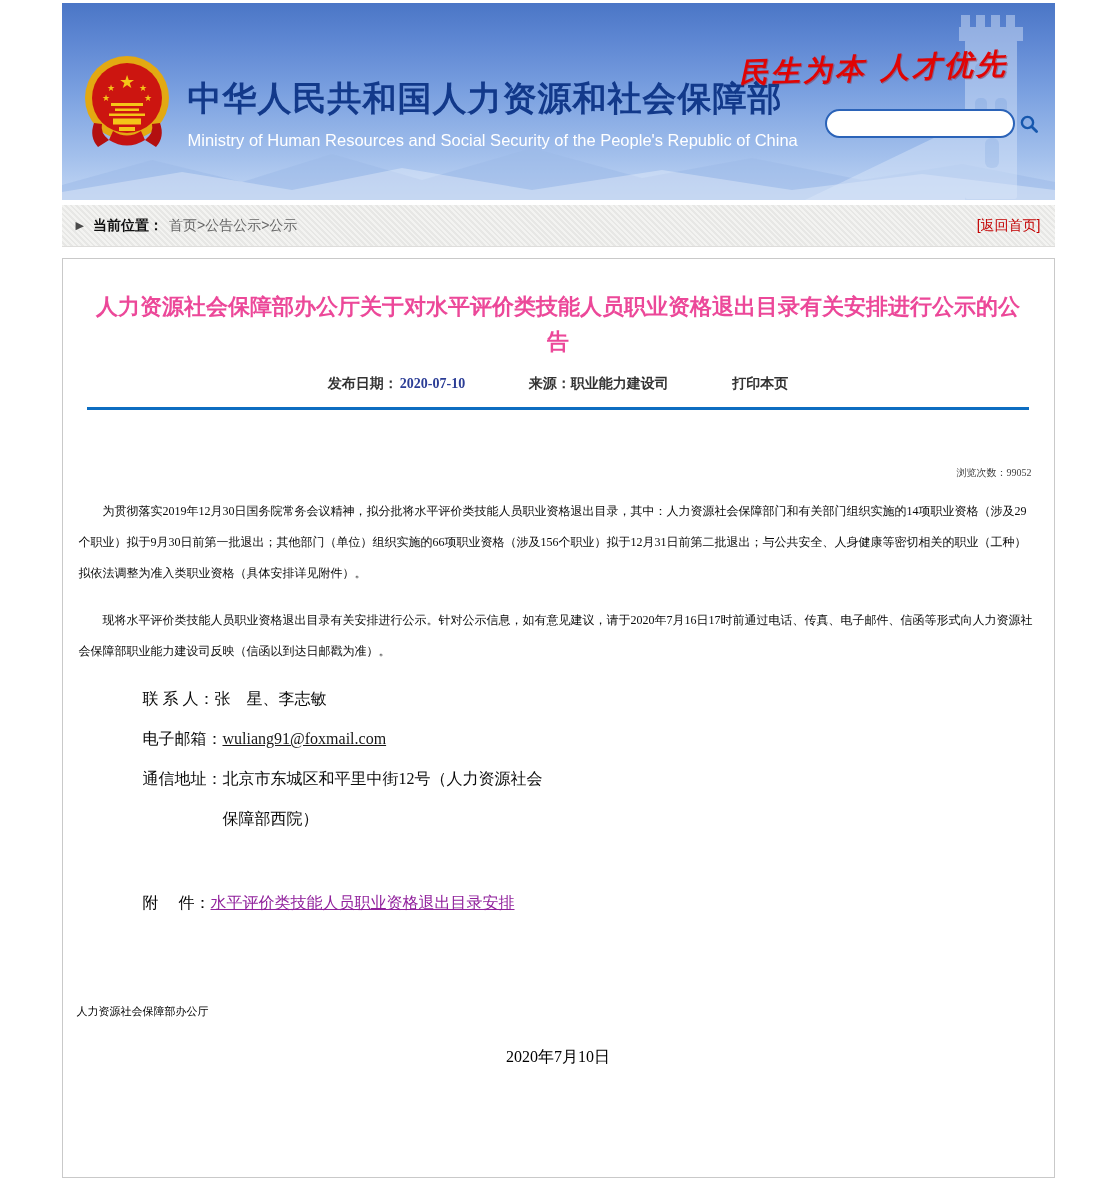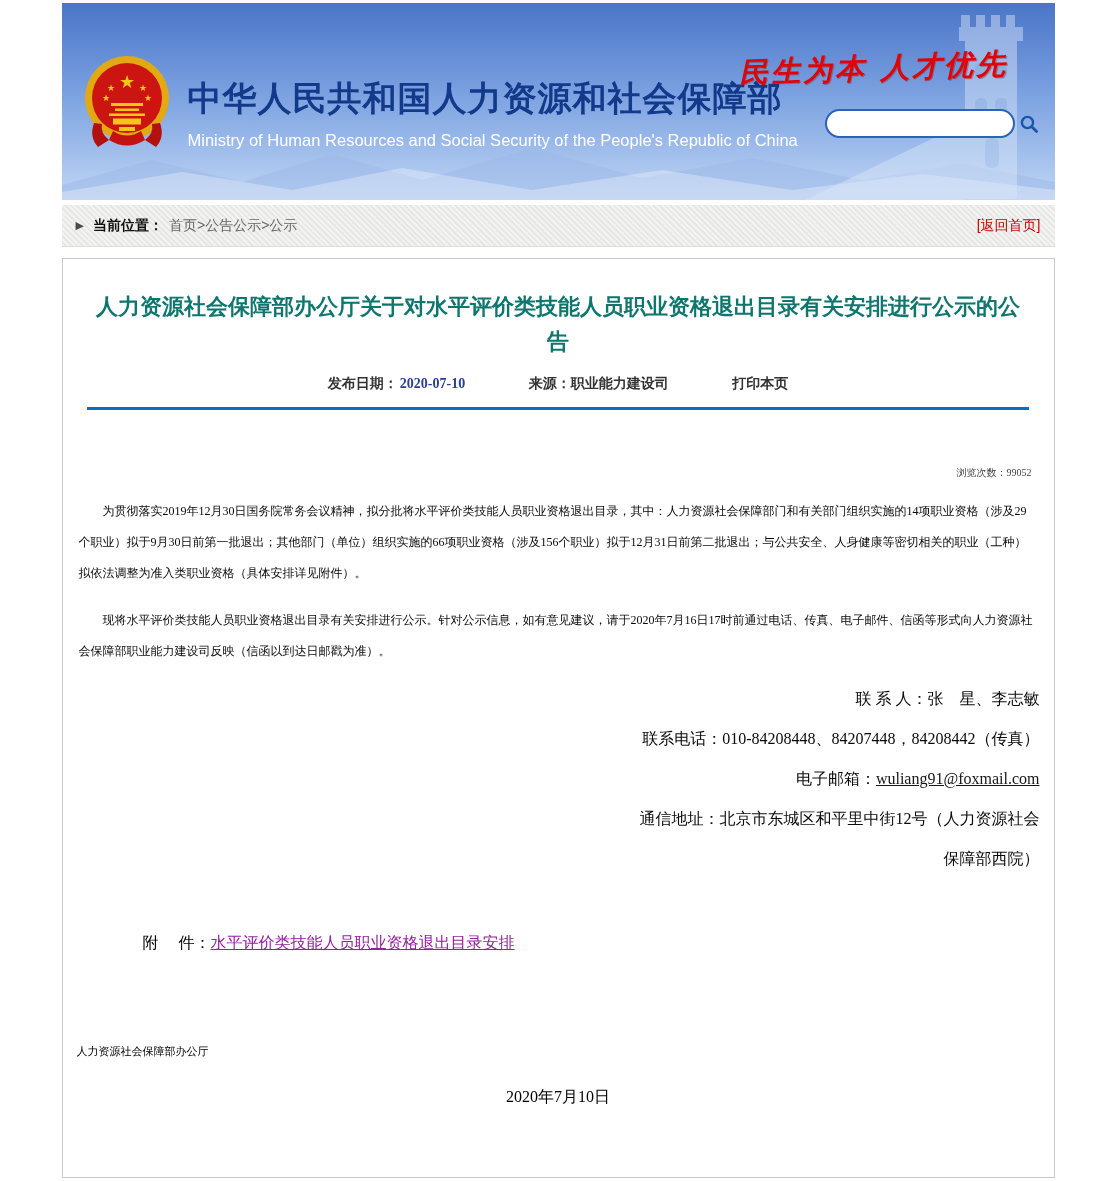--- a/index.html
+++ b/index.html
@@ -57,33 +57,33 @@
   .bc-path { color:#666; cursor:pointer; }
   .return-home { margin-left:auto; color:#c30000; cursor:pointer; text-decoration:none; }
 
   
   .content {
     margin-top:11px; border:1px solid #c9c9c9; background:#fff;
     min-height:920px; box-sizing:border-box; padding:0 14px;
   }
   .article-title {
     margin:30px auto 0; max-width:945px; text-align:center;
-    font-size:22px; line-height:35px; font-weight:bold; color:#0f766e;
+    font-size:22px; line-height:35px; font-weight:bold; color:#ec4899;
   }
   .meta { margin-top:16px; text-align:center; font-size:14px; color:#333; }
   .meta .chunk { margin:0 30px;font-weight:bold; }
   .meta .date { color:#2b3d96; margin-left:2px; }
   .meta .print { cursor:pointer; }
   .rule { margin:14px auto 0; height:3px; background:#0d6dc1; width:942px; }
   .views { text-align:right; margin-top:56px; padding-right:8px; font-size:10px; color:#444; }
   .para {
     font-size:12px; line-height:31px; text-indent:2em;
     margin:16px 2px 0; color:#0a0a0a;
   }
-  .contacts { margin-left:66px; margin-top:12px; font-size:16px; line-height:40px; color:#0a0a0a;text-align:right; }
+  .contacts { margin-left:66px; margin-top:12px; font-size:16px; line-height:40px; color:#0a0a0a; }
   .addr2 { margin-left:80px; }
   .email-link { color:#151515; text-decoration:underline; cursor:pointer; }
   .attachment { margin-left:66px; margin-top:54px; font-size:16px; }
   .att-link { color:#90219c; text-decoration:underline; cursor:pointer; }
   .signature { text-align:left; margin-top:90px; font-size:11px; }
   .sign-date { text-align:center; margin-top:28px; font-size:16px; }
 </style>
 </head>
 <body>
 
@@ -170,21 +170,20 @@
 
     <div class="rule"></div>
 
     <div class="views"><span>浏览次数：</span><span>99052</span></div>
 
     <p class="para">为贯彻落实2019年12月30日国务院常务会议精神，拟分批将水平评价类技能人员职业资格退出目录，其中：人力资源社会保障部门和有关部门组织实施的14项职业资格（涉及29个职业）拟于9月30日前第一批退出；其他部门（单位）组织实施的66项职业资格（涉及156个职业）拟于12月31日前第二批退出；与公共安全、人身健康等密切相关的职业（工种）拟依法调整为准入类职业资格（具体安排详见附件）。</p>
     <p class="para">现将水平评价类技能人员职业资格退出目录有关安排进行公示。针对公示信息，如有意见建议，请于2020年7月16日17时前通过电话、传真、电子邮件、信函等形式向人力资源社会保障部职业能力建设司反映（信函以到达日邮戳为准）。</p>
 
     <div class="contacts">
       <div><span>联 系 人：</span><span>张　星、李志敏</span></div>
-      <div><span>联系电话：</span><span>010-84208448、84207448，84208442（传真）</span></div>
       <div><span>电子邮箱：</span><a class="email-link">wuliang91@foxmail.com</a></div>
       <div><span>通信地址：</span><span>北京市东城区和平里中街12号（人力资源社会</span></div>
       <div class="addr2">保障部西院）</div>
     </div>
 
     <div class="attachment">
       <span>附　 件：</span><a class="att-link">水平评价类技能人员职业资格退出目录安排</a>
     </div>
 
     <div class="signature">人力资源社会保障部办公厅</div>

